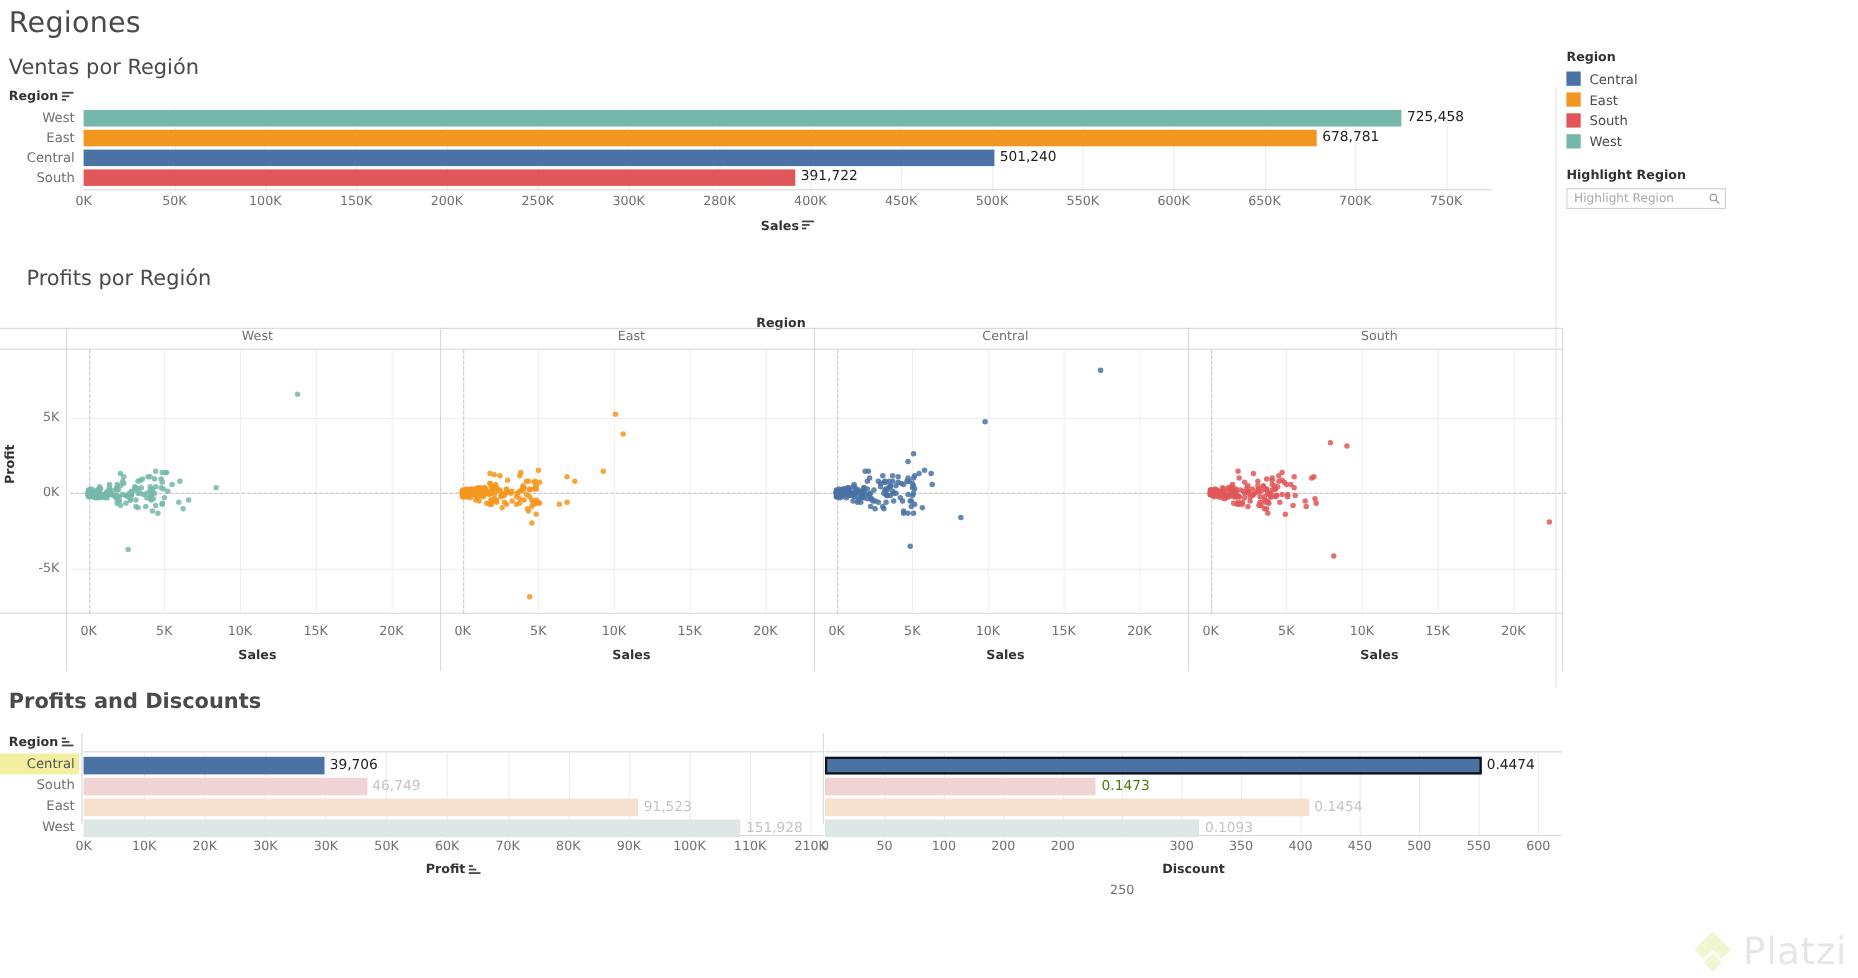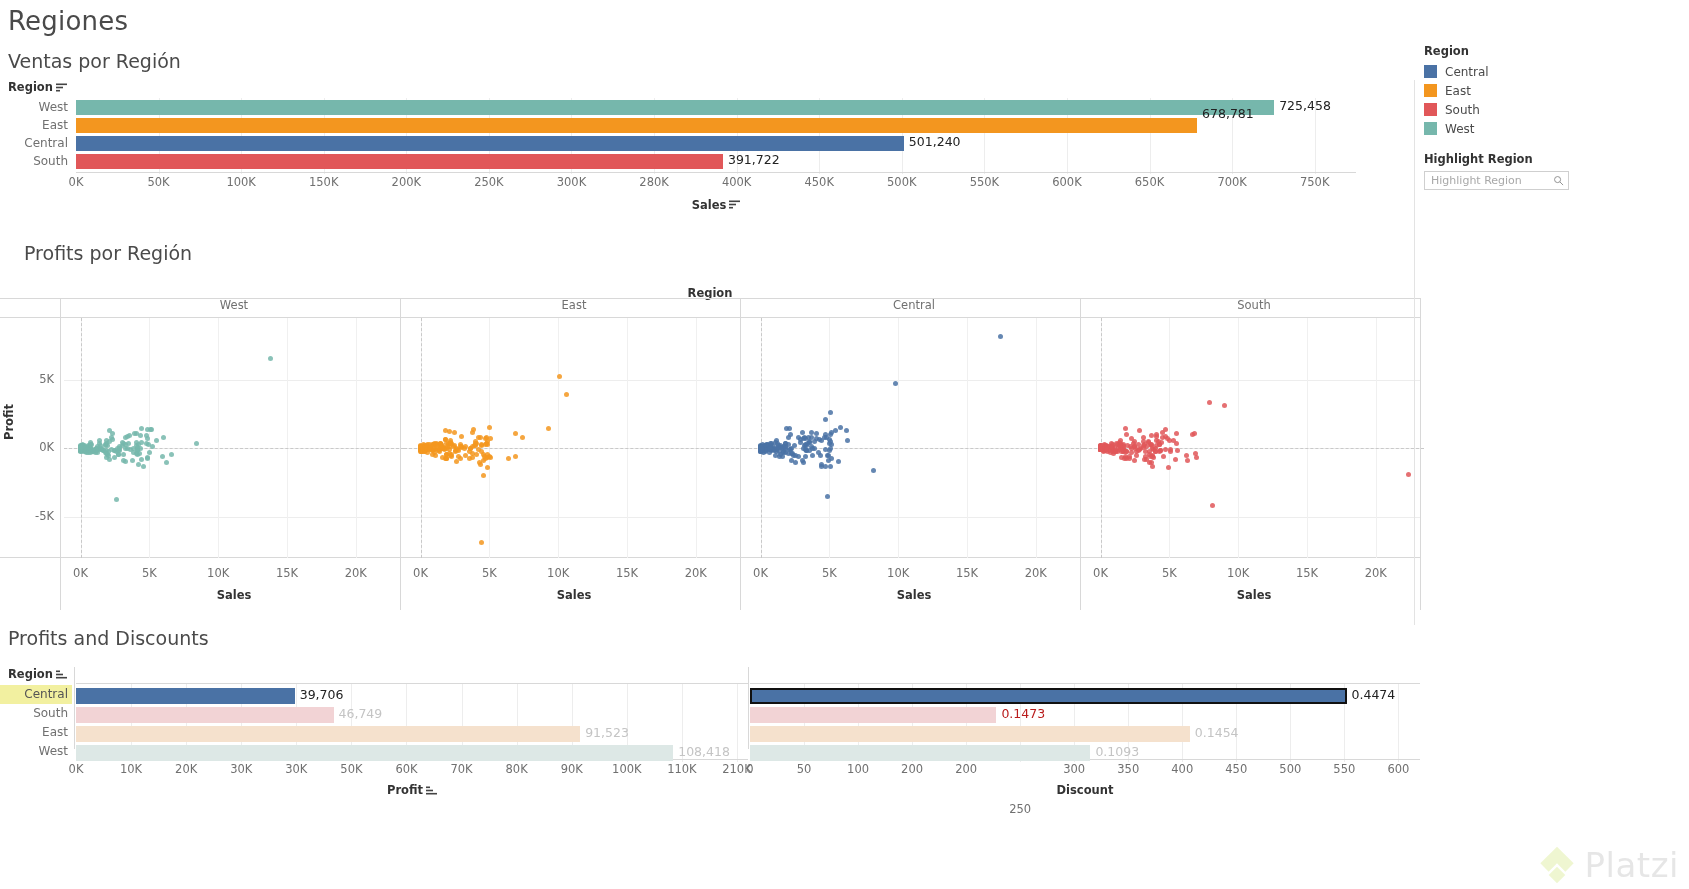--- a/index.html
+++ b/index.html
@@ -137,21 +137,21 @@
         <div class="grid" style="left: 743.226px;"></div>
         <div class="grid" style="left: 825.806px;"></div>
         <div class="grid" style="left: 908.387px;"></div>
         <div class="grid" style="left: 990.968px;"></div>
         <div class="grid" style="left: 1073.55px;"></div>
         <div class="grid" style="left: 1156.13px;"></div>
         <div class="grid" style="left: 1238.71px;"></div>
         <div class="bar" style="left: 0px; top: 1.5px; width: 1198.18px; background: rgb(118, 183, 172);"></div>
         <div class="val-lab" style="position: absolute; left: 1203.18px; top: -0.5px; white-space: nowrap;">725,458</div>
         <div class="bar" style="left: 0px; top: 19.5px; width: 1121.08px; background: rgb(243, 150, 31);"></div>
-        <div class="val-lab" style="position: absolute; left: 1126.08px; top: 8px; white-space: nowrap;">678,781</div>
+        <div class="val-lab" style="position: absolute; left: 1126.08px; top: 18px; white-space: nowrap;">678,781</div>
         <div class="bar" style="left: 0px; top: 37.5px; width: 827.854px; background: rgb(74, 114, 165);"></div>
         <div class="val-lab" style="position: absolute; left: 832.854px; top: 35.5px; white-space: nowrap;">501,240</div>
         <div class="bar" style="left: 0px; top: 55.5px; width: 646.973px; background: rgb(225, 87, 89);"></div>
         <div class="val-lab" style="position: absolute; left: 651.973px; top: 53.5px; white-space: nowrap;">391,722</div>
       </div>
     <div class="axline"></div>
     <div class="xaxis axis-lab" id="p1ticks">
         <span style="left: 0px;">0K</span>
         <span style="left: 82.5806px;">50K</span>
         <span style="left: 165.161px;">100K</span>
@@ -994,21 +994,21 @@
           <span style="left: 85.3441px;">5K</span>
           <span style="left: 154.17px;">10K</span>
           <span style="left: 222.996px;">15K</span>
           <span style="left: 291.822px;">20K</span>
         </div>
         <div class="xt" style="left: 1084px; width: 340px;">Sales</div>
         <div class="vline" style="left: 1420px;"></div>
       </div>
   </div>
 
-  <div class="sheet-title" style="left:8px;top:627px;">Profits and Discounts</div>
+  <div class="sheet-title" style="left:8px;top:627px;font-weight:bold;">Profits and Discounts</div>
 
   <div id="p3">
     <div class="hdr-lab" style="position:absolute;left:8px;top:12px;">
       <span>Region</span><svg class="sortico" width="11" height="9" viewBox="0 0 11 9">
           <rect x="0" y="0.5" width="4" height="1.6" fill="#444"></rect>
           <rect x="0" y="3.7" width="7" height="1.6" fill="#444"></rect>
           <rect x="0" y="6.9" width="11" height="1.6" fill="#444"></rect>
         </svg>
     </div>
 
@@ -1048,21 +1048,21 @@
         <div class="grid" style="left: 736.984px; top: 29px; height: 78px;"></div>
         <div class="xlab" style="left: 736.984px; top: 107px;">210K</div>
         <div class="axline" style="left: 76px; width: 672px; top: 104px;"></div>
         <div class="bar" style="left: 76px; top: 33px; width: 218.708px; background: rgb(74, 114, 165);"></div>
         <div class="val-lab" style="position: absolute; left: 299.708px; top: 32px; white-space: nowrap; color: rgb(34, 34, 34);">39,706</div>
         <div class="bar" style="left: 76px; top: 52px; width: 257.503px; background: rgb(242, 211, 213);"></div>
         <div class="val-lab" style="position: absolute; left: 338.503px; top: 51px; white-space: nowrap; color: rgb(196, 196, 196);">46,749</div>
         <div class="bar" style="left: 76px; top: 71px; width: 504.127px; background: rgb(245, 225, 205);"></div>
         <div class="val-lab" style="position: absolute; left: 585.127px; top: 70px; white-space: nowrap; color: rgb(196, 196, 196);">91,523</div>
         <div class="bar" style="left: 76px; top: 90px; width: 597.188px; background: rgb(221, 232, 230);"></div>
-        <div class="val-lab" style="position: absolute; left: 678.188px; top: 89px; white-space: nowrap; color: rgb(196, 196, 196);">108,418</div>
+        <div class="val-lab" style="position: absolute; left: 678.188px; top: 89px; white-space: nowrap; color: rgb(196, 196, 196);">151,928</div>
         <div class="xt" style="left: 76px; width: 672px; top: 128px;"><span>Profit</span><svg class="sortico" width="11" height="9" viewBox="0 0 11 9">
             <rect x="0" y="0.5" width="4" height="1.6" fill="#444"></rect>
             <rect x="0" y="3.7" width="7" height="1.6" fill="#444"></rect>
             <rect x="0" y="6.9" width="11" height="1.6" fill="#444"></rect>
           </svg></div>
         <div class="sep" style="left: 748px;"></div>
         <div class="axline" style="left: 750px; width: 670px; top: 28px;"></div>
         <div class="xlab" style="left: 750px; top: 107px;">0</div>
         <div class="grid" style="left: 804.032px; top: 29px; height: 78px;"></div>
         <div class="xlab" style="left: 804.032px; top: 107px;">50</div>
@@ -1085,21 +1085,21 @@
         <div class="grid" style="left: 1290.32px; top: 29px; height: 78px;"></div>
         <div class="xlab" style="left: 1290.32px; top: 107px;">500</div>
         <div class="grid" style="left: 1344.35px; top: 29px; height: 78px;"></div>
         <div class="xlab" style="left: 1344.35px; top: 107px;">550</div>
         <div class="grid" style="left: 1398.39px; top: 29px; height: 78px;"></div>
         <div class="xlab" style="left: 1398.39px; top: 107px;">600</div>
         <div class="axline" style="left: 750px; width: 670px; top: 104px;"></div>
         <div class="bar" style="left: 750px; top: 33px; width: 596.516px; background: rgb(74, 114, 165); border: 2px solid rgb(17, 17, 17); box-sizing: border-box;"></div>
         <div class="val-lab" style="position: absolute; left: 1351.52px; top: 32px; white-space: nowrap; color: rgb(34, 34, 34);">0.4474</div>
         <div class="bar" style="left: 750px; top: 52px; width: 246.387px; background: rgb(242, 211, 213);"></div>
-        <div class="val-lab" style="position: absolute; left: 1001.39px; top: 51px; white-space: nowrap; color: #b91c1c;">0.1473</div>
+        <div class="val-lab" style="position: absolute; left: 1001.39px; top: 51px; white-space: nowrap; color: #4d7c0f;">0.1473</div>
         <div class="bar" style="left: 750px; top: 71px; width: 439.823px; background: rgb(245, 225, 205);"></div>
         <div class="val-lab" style="position: absolute; left: 1194.82px; top: 70px; white-space: nowrap; color: rgb(196, 196, 196);">0.1454</div>
         <div class="bar" style="left: 750px; top: 90px; width: 340.403px; background: rgb(221, 232, 230);"></div>
         <div class="val-lab" style="position: absolute; left: 1095.4px; top: 89px; white-space: nowrap; color: rgb(196, 196, 196);">0.1093</div>
         <div class="xt" style="left: 750px; width: 670px; top: 128px;"><span>Discount</span></div>
       </div>
   </div>
 
   <div class="divline" style="left:1414px;top:80px;width:1px;height:545px;"></div>
 

